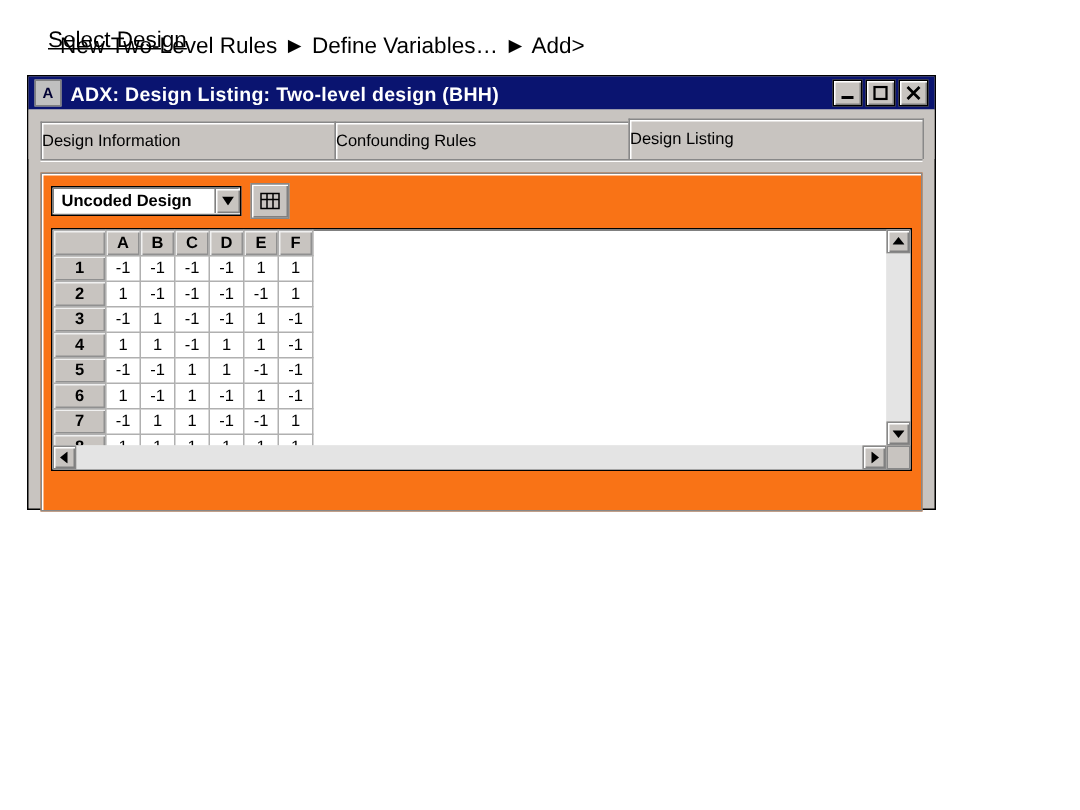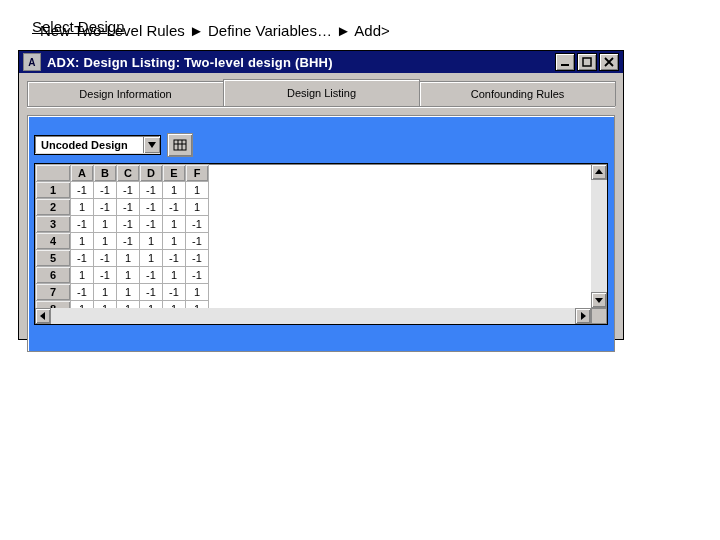--- a/index.html
+++ b/index.html
@@ -87,21 +87,21 @@
     align-items: flex-end;
     padding: 6px 8px 0 8px;
     gap: 0;
     background: #c8c4c0;
   }
   .tab {
     flex: 1;
     height: 24px;
     display: flex;
     align-items: center;
-    justify-content: center;
+    justify-content: flex-start;
     font-size: 11px;
     background: #c8c4c0;
     border: 1px solid #888;
     border-bottom: none;
     box-shadow: inset 1px 1px 0 #fff;
     margin-right: -1px;
     white-space: nowrap;
   }
   .tab.active {
     background: #c8c4c0;
@@ -111,22 +111,22 @@
   }
   .tab-strip-line {
     height: 1px;
     background: #888;
     margin: 0 8px;
     box-shadow: 0 1px 0 #fff;
   }
 
   .content {
     margin: 8px;
-    padding: 17px 6px 0 6px;
-    background: #3b82f6;
+    padding: 6px 6px 0 6px;
+    background: #f97316;
     border: 1px solid #888;
     box-shadow: inset 1px 1px 0 #fff;
     height: 218px;
     position: relative;
   }
 
   .toolbar {
     display: flex;
     align-items: center;
     gap: 6px;
@@ -269,25 +269,25 @@
               <path d="M1 1 L9 9 M9 1 L1 9" stroke="#000" stroke-width="1.8"></path>
             </svg>
         </div>
       </div>
     </div>
 
     <div class="tabbar">
       <div class="tab">
           <span>Design Information</span>
         </div>
+      <div class="tab">
+          <span>Confounding Rules</span>
+        </div>
       <div class="tab active">
           <span>Design Listing</span>
-        </div>
-      <div class="tab">
-          <span>Confounding Rules</span>
         </div>
     </div>
     <div class="tab-strip-line"></div>
 
     <div class="content">
 
       <div class="toolbar">
         <div class="dropdown">
           <span class="dd-text">Uncoded Design</span>
           <span class="dd-arrow">

